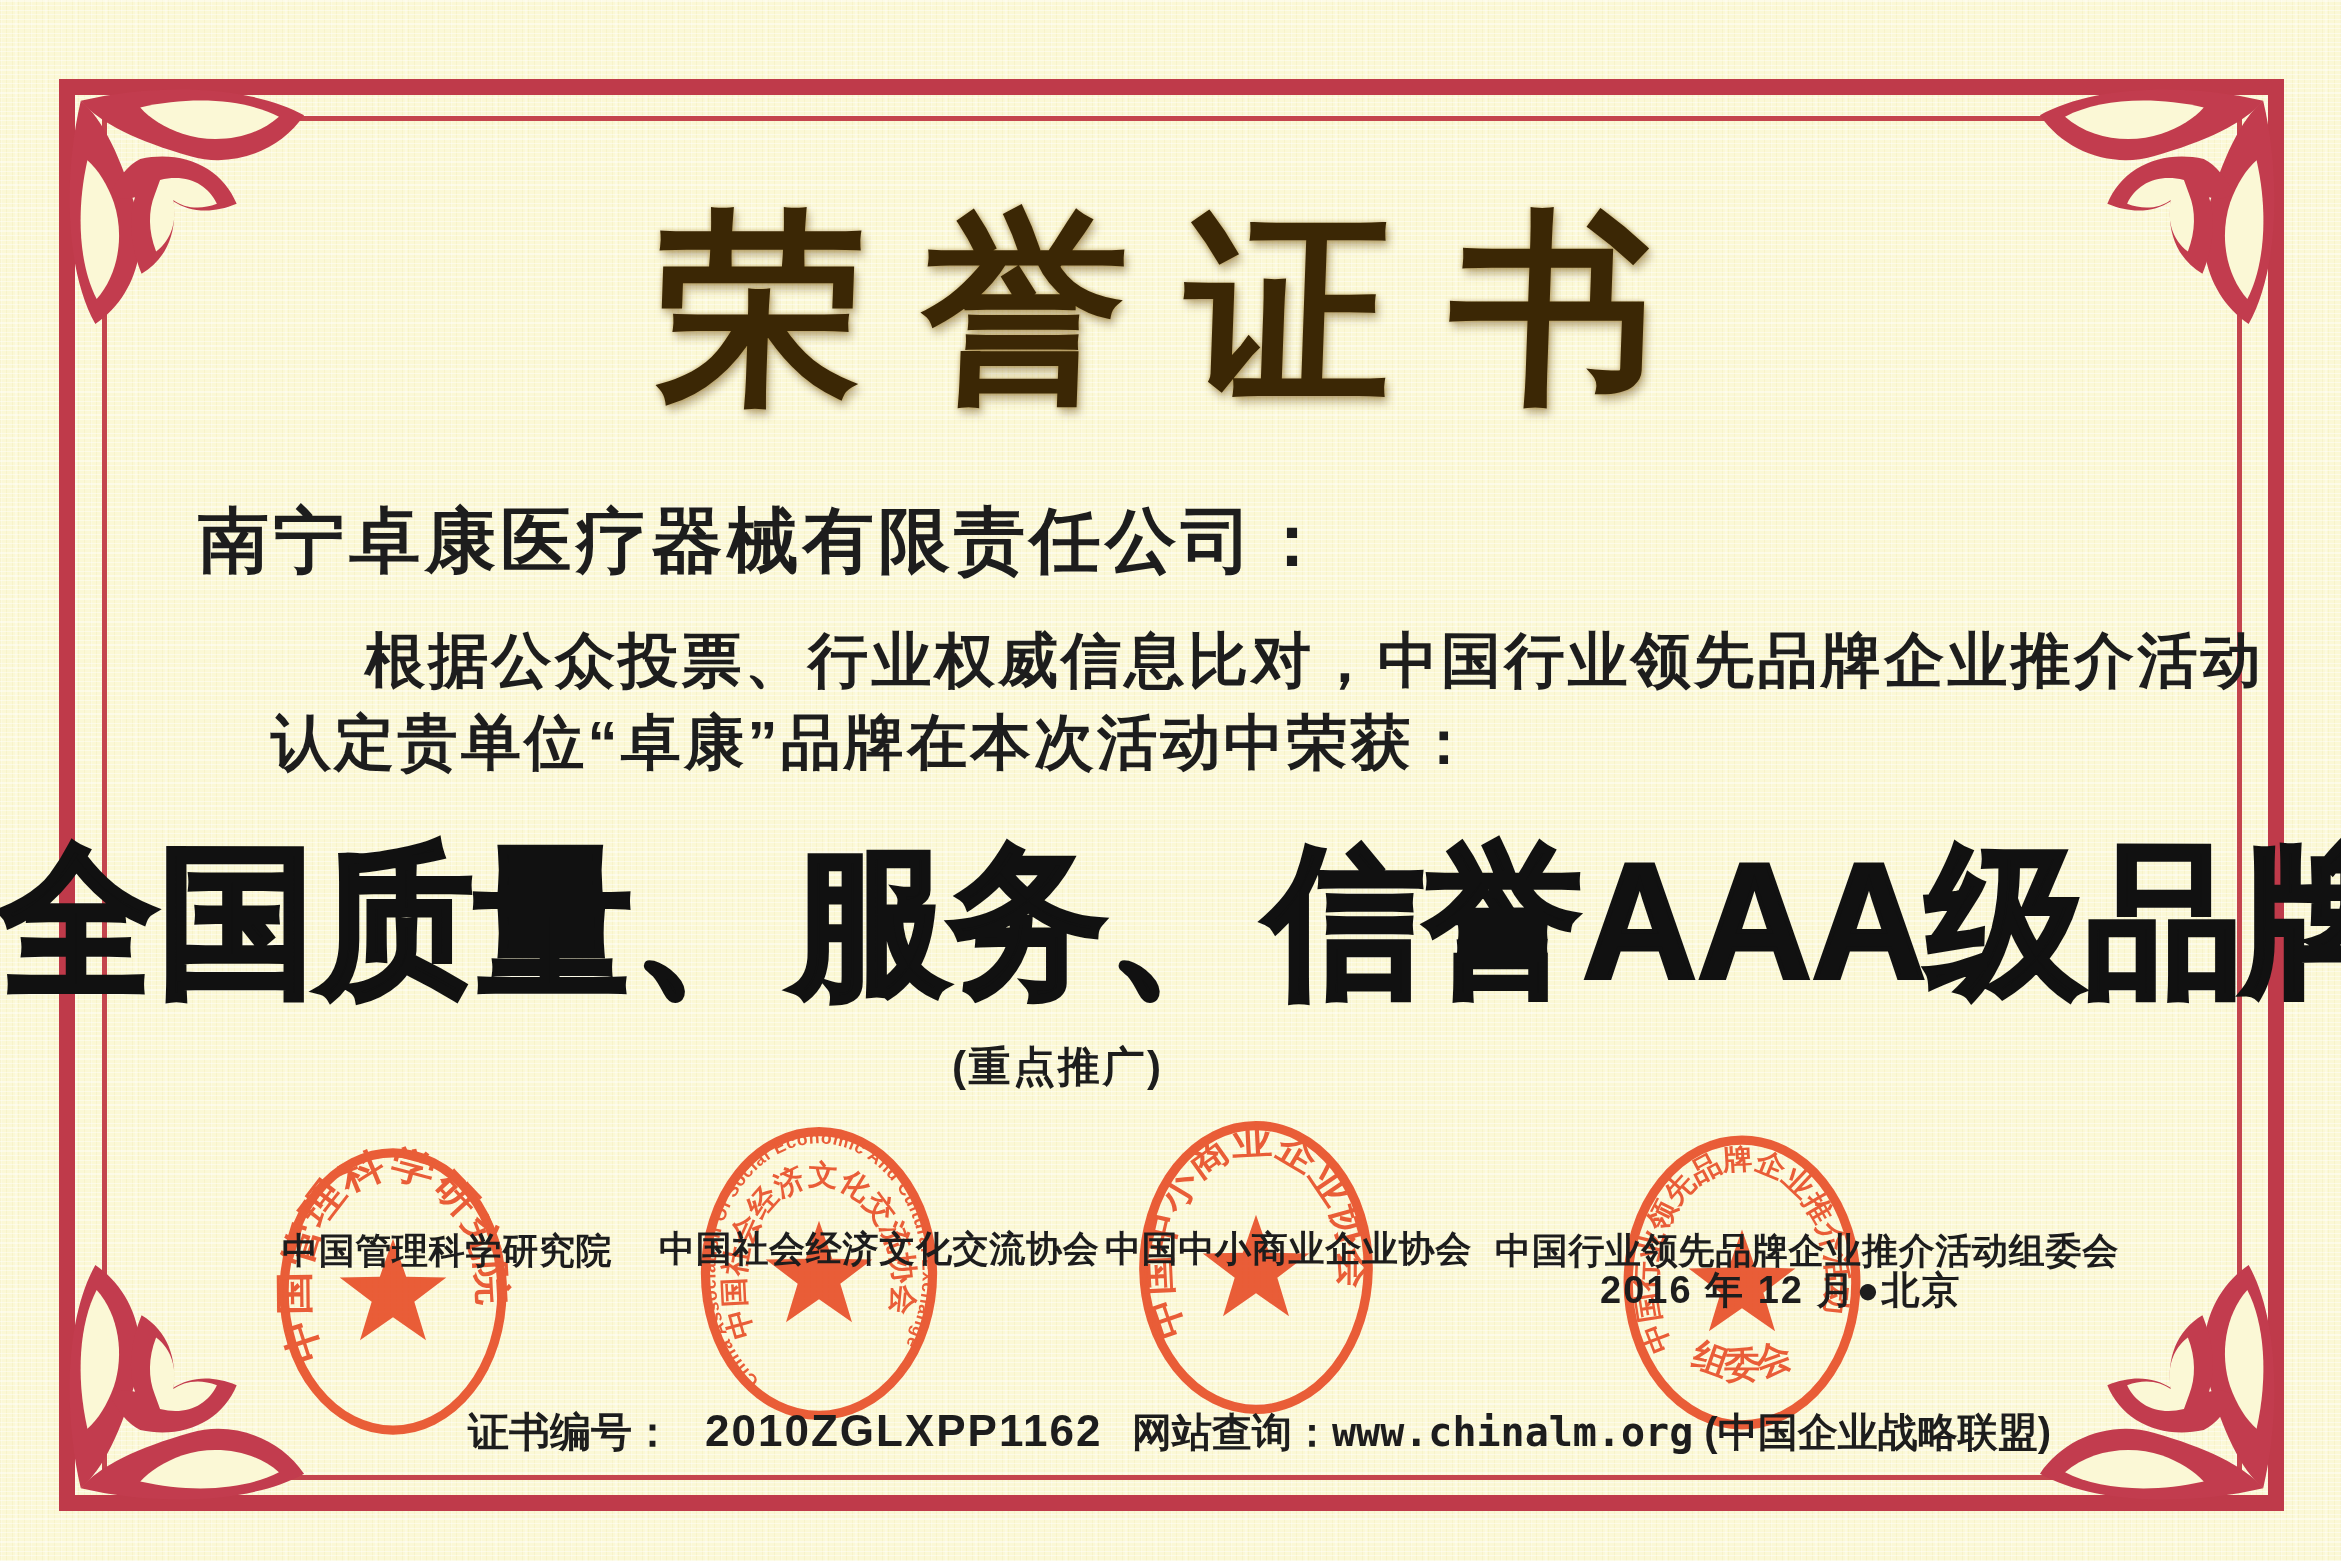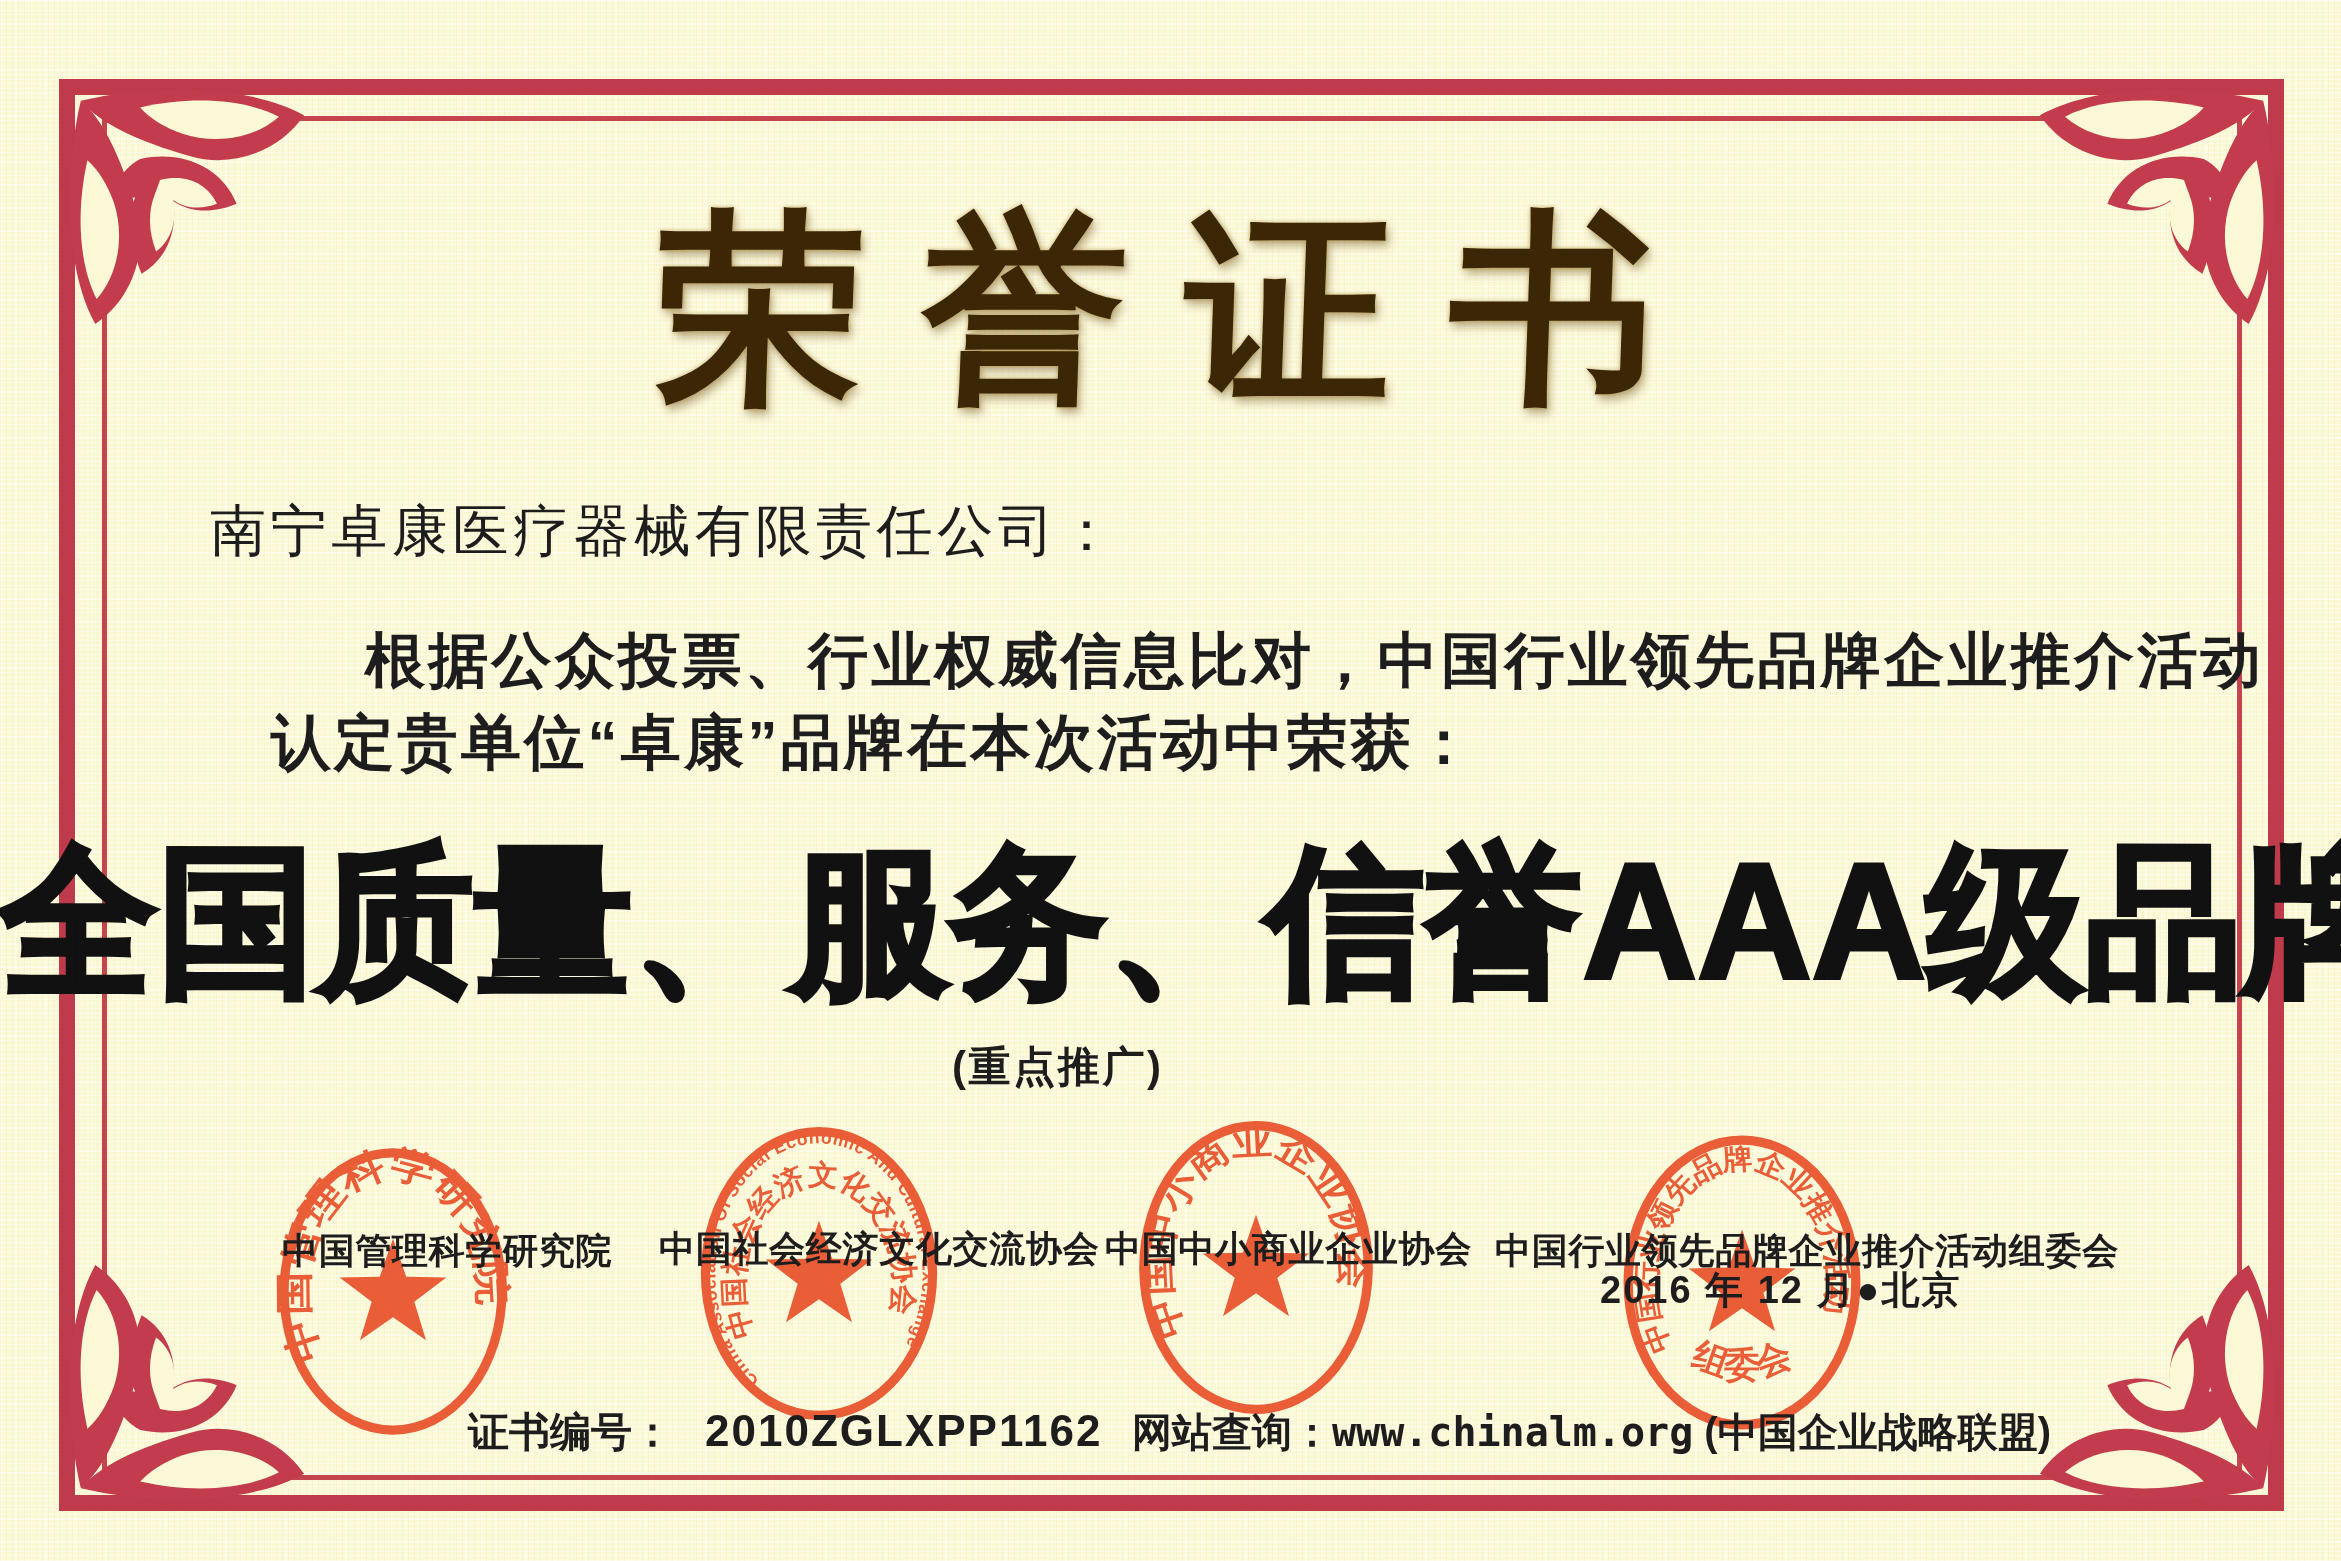--- a/index.html
+++ b/index.html
@@ -36,22 +36,22 @@
     font-family:"DejaVu Serif","Liberation Serif",serif;
     font-weight:bold;
     font-size:206px; line-height:1.1;
     letter-spacing:58px; padding-left:29px; box-sizing:border-box;
     color:#3b2705;
     text-shadow:0 0 4.6px rgba(160,118,24,.55), 3.3px 6px 8px rgba(96,66,10,.38);
     transform:skewX(-2deg);
     white-space:nowrap;
   }
   .recipient{
-    position:absolute; left:210px; top:494px;
-    font-size:56px; font-weight:normal; letter-spacing:4.6px; white-space:nowrap;
+    position:absolute; left:198px; top:494px;
+    font-size:71px; font-weight:bold; letter-spacing:4.6px; white-space:nowrap;
   }
   .body-line1{
     position:absolute; left:365px; top:621px;
     font-size:60px; font-weight:bold; letter-spacing:3.3px; white-space:nowrap;
   }
   .body-line2{
     position:absolute; left:255px; top:703px;
     font-size:60px; font-weight:bold; letter-spacing:3.3px; white-space:nowrap;margin-left:16px;
   }
   .award{

